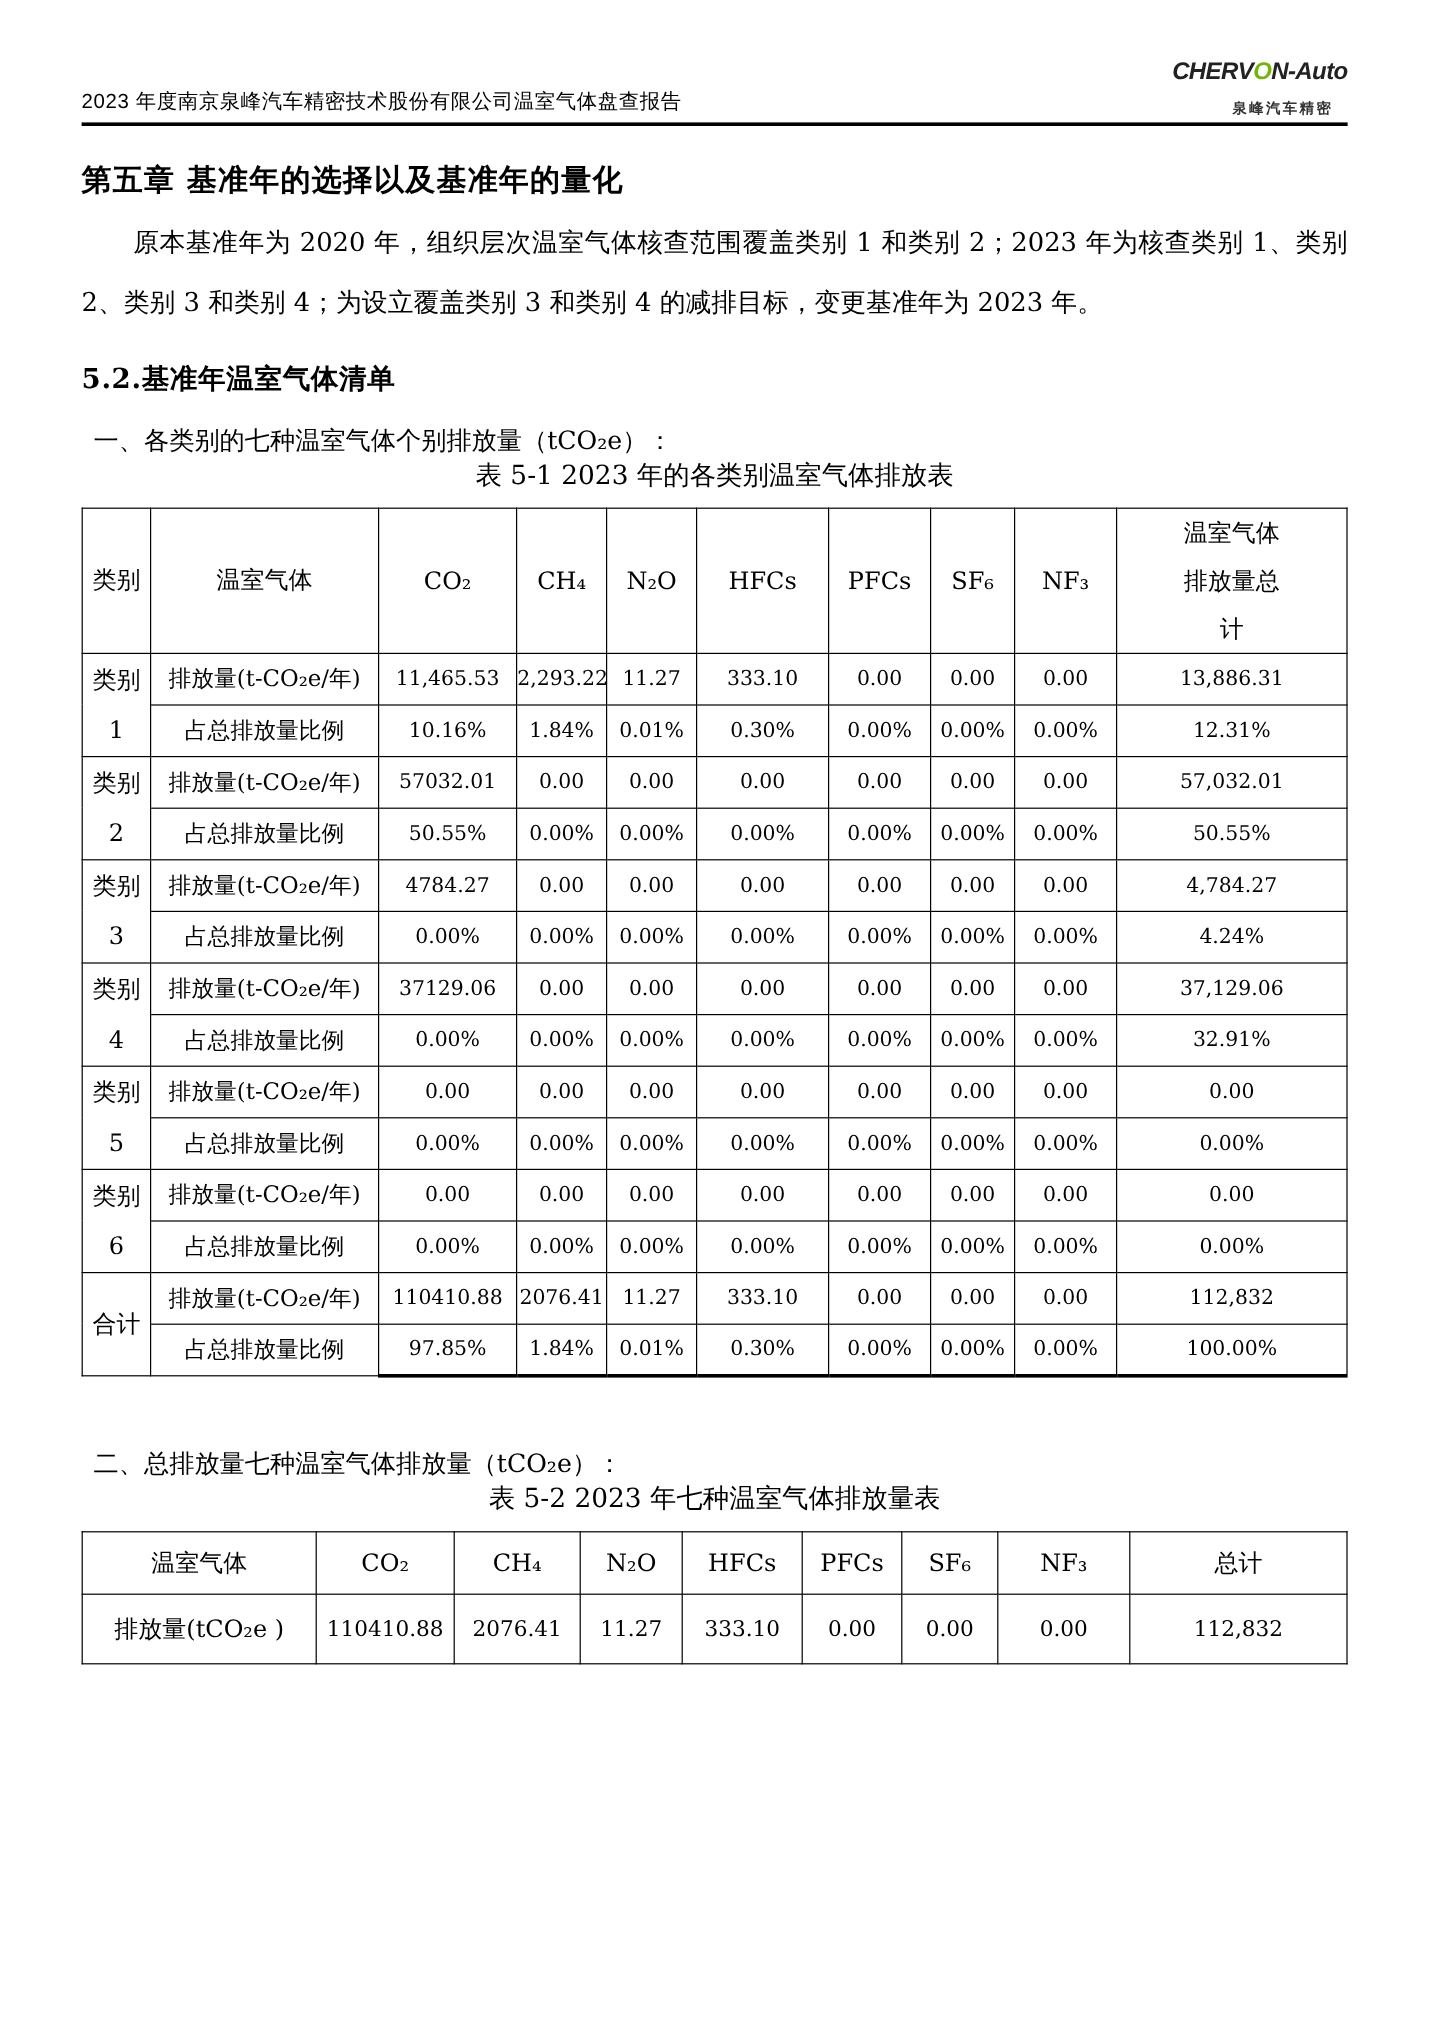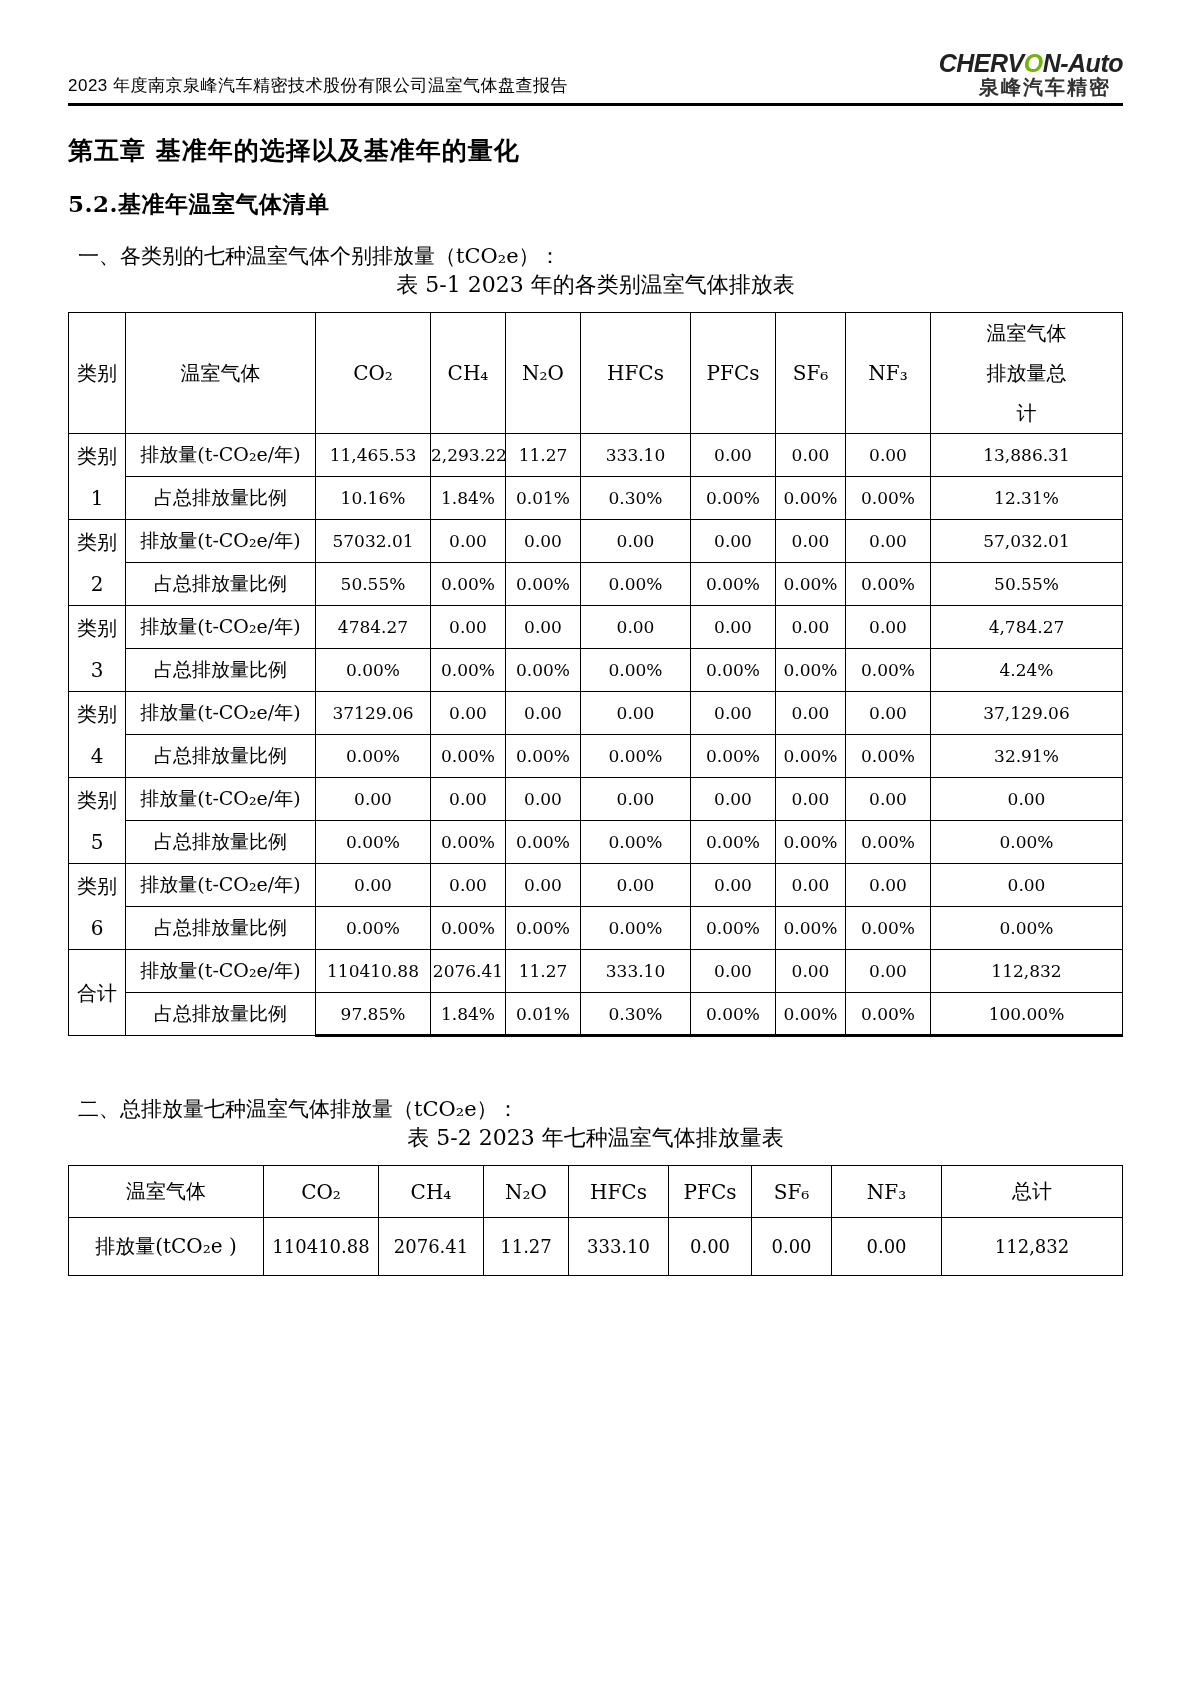--- a/index.html
+++ b/index.html
@@ -11,24 +11,24 @@
   }
   .page { position:relative; width:1191px; height:1412px; padding:50px 68px 0 68px; overflow:hidden; }
 
   
   .header { display:flex; justify-content:space-between; align-items:flex-end;
             border-bottom:3px solid #000; padding-bottom:5px; }
   .report-title { font-family:"Liberation Sans","DejaVu Sans",sans-serif;
                   font-size:17px; letter-spacing:0.5px; padding-bottom:1px; }
   .logo { text-align:right; line-height:1.05; }
   .logo-en { font-family:"Liberation Sans","DejaVu Sans",sans-serif;
-             font-weight:bold; font-style:italic; font-size:25px; color:#222; letter-spacing:-0.5px; }
+             font-weight:bold; font-style:italic; font-size:20px; color:#222; letter-spacing:-0.5px; }
   .logo-cn { font-family:"Liberation Sans","DejaVu Sans",sans-serif;
-             font-weight:bold; font-size:20px; color:#333; letter-spacing:2px;
-             padding-right:12px; margin-top:1px; }
+             font-weight:bold; font-size:12px; color:#333; letter-spacing:2px;
+             padding-right:12px; margin-top:13px; }
 
   
   .chapter-title { text-align:left; font-size:25px; font-weight:bold; margin-top:28px; letter-spacing:1px; }
   .section-heading { font-size:23px; font-weight:bold; margin-top:22px; letter-spacing:0.5px; }
   .body-para { font-size:21.5px; line-height:50px; text-align:justify;
                text-indent:2em; margin-top:12px; }
   .list-line { font-size:21px; margin-top:22px; padding-left:10px; }
   .list-line.second { margin-top:58px; }
   .table-caption { text-align:center; font-size:22px; margin-top:0; margin-bottom:12px; }
 
@@ -61,20 +61,21 @@
   <div class="header">
     <div class="report-title">2023 年度南京泉峰汽车精密技术股份有限公司温室气体盘查报告</div>
     <div class="logo">
       <div class="logo-en"><span>CHERV</span><span class="logo-o" style="color: rgb(116, 180, 9);">O</span><span>N-Auto</span></div>
       <div class="logo-cn">泉峰汽车精密</div>
     </div>
   </div>
 
   <h1 class="chapter-title">第五章 基准年的选择以及基准年的量化</h1>
 
+  <p class="body-para">原本基准年为 2020 年，组织层次温室气体核查范围覆盖类别 1 和类别 2；2023 年为核查类别 1、类别 2、类别 3 和类别 4；为设立覆盖类别 3 和类别 4 的减排目标，变更基准年为 2023 年。</p>
 
   <h2 class="section-heading">5.2.基准年温室气体清单</h2>
   <p class="list-line">一、各类别的七种温室气体个别排放量（tCO₂e）：</p>
 
   <div class="table-caption">表 5-1 2023 年的各类别温室气体排放表</div>
   <table class="t1">
     <colgroup>
       <col style="width:57px">
         <col style="width:190px">
         <col style="width:115px">

